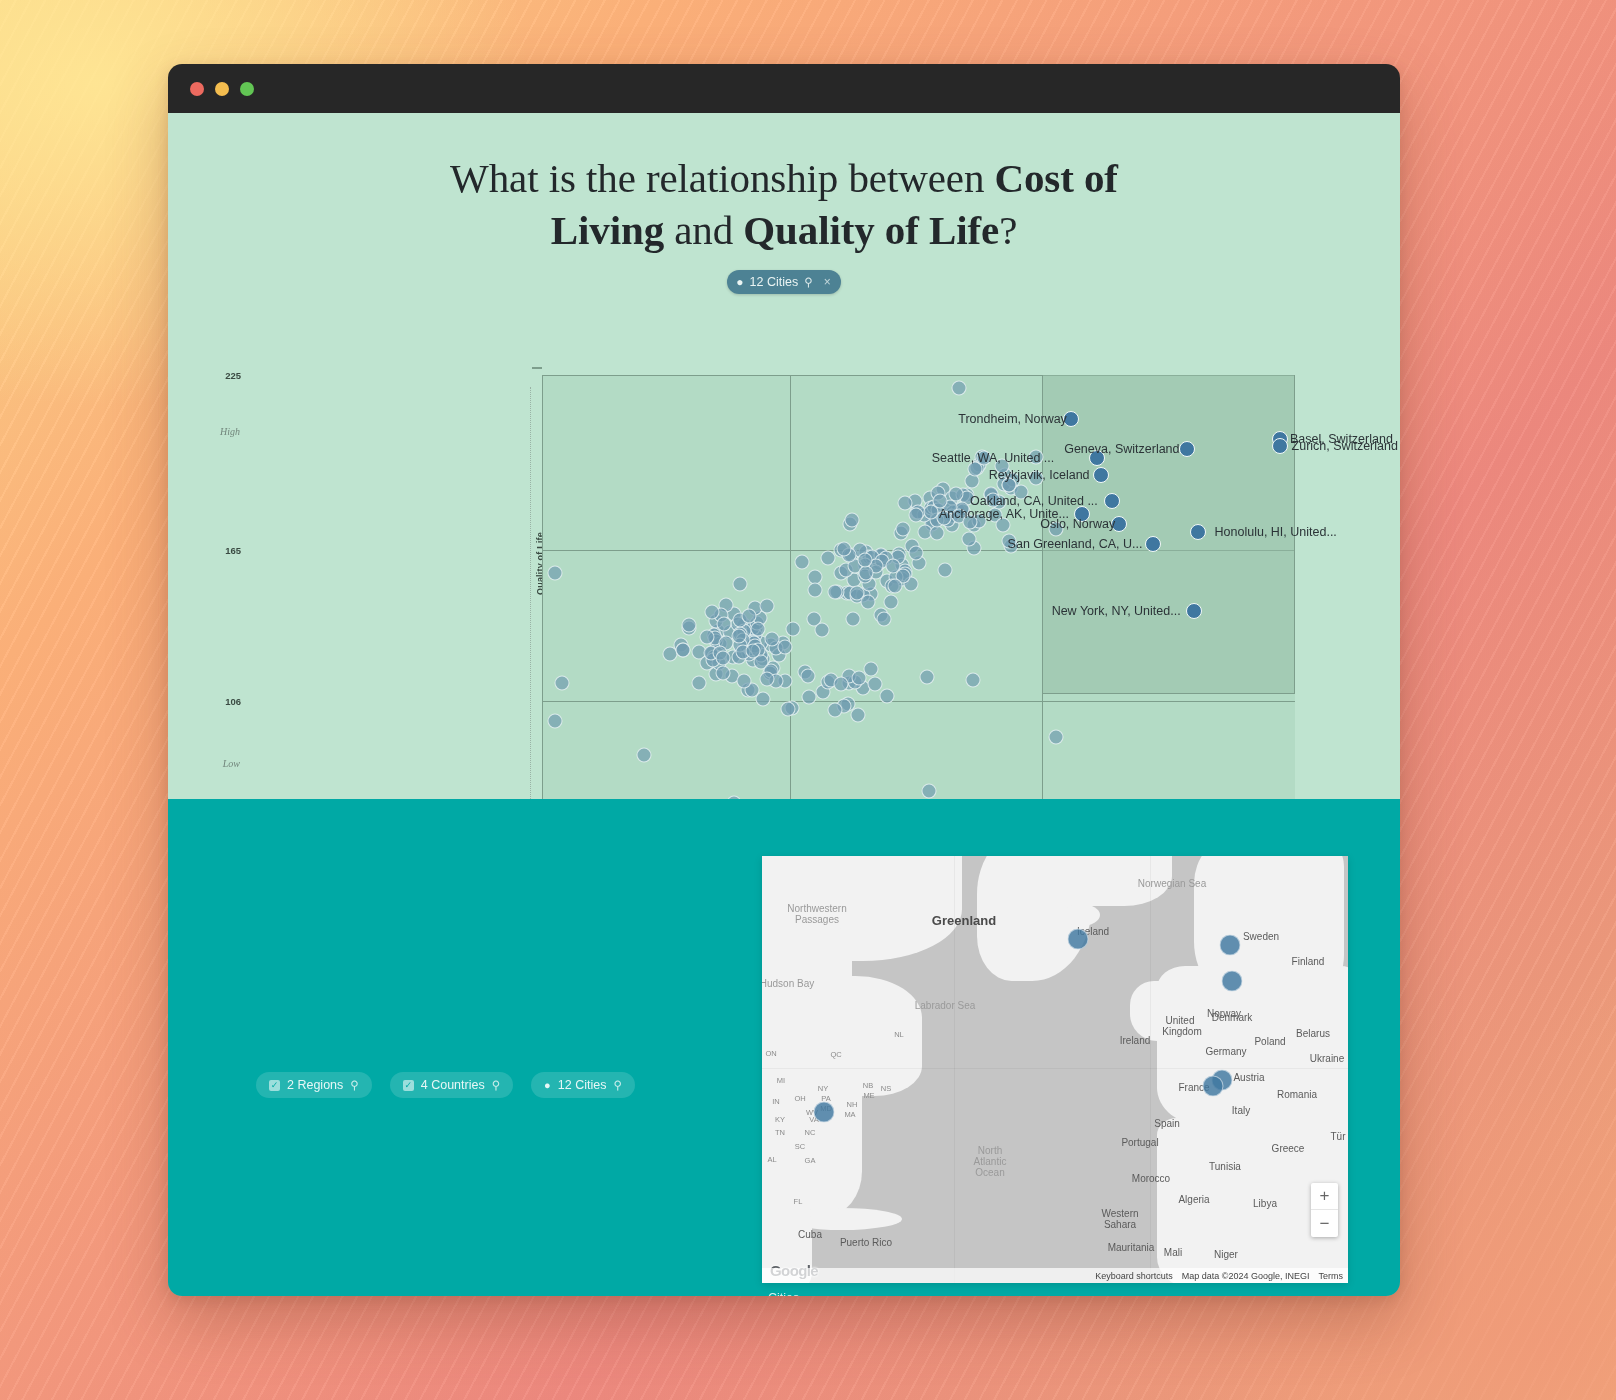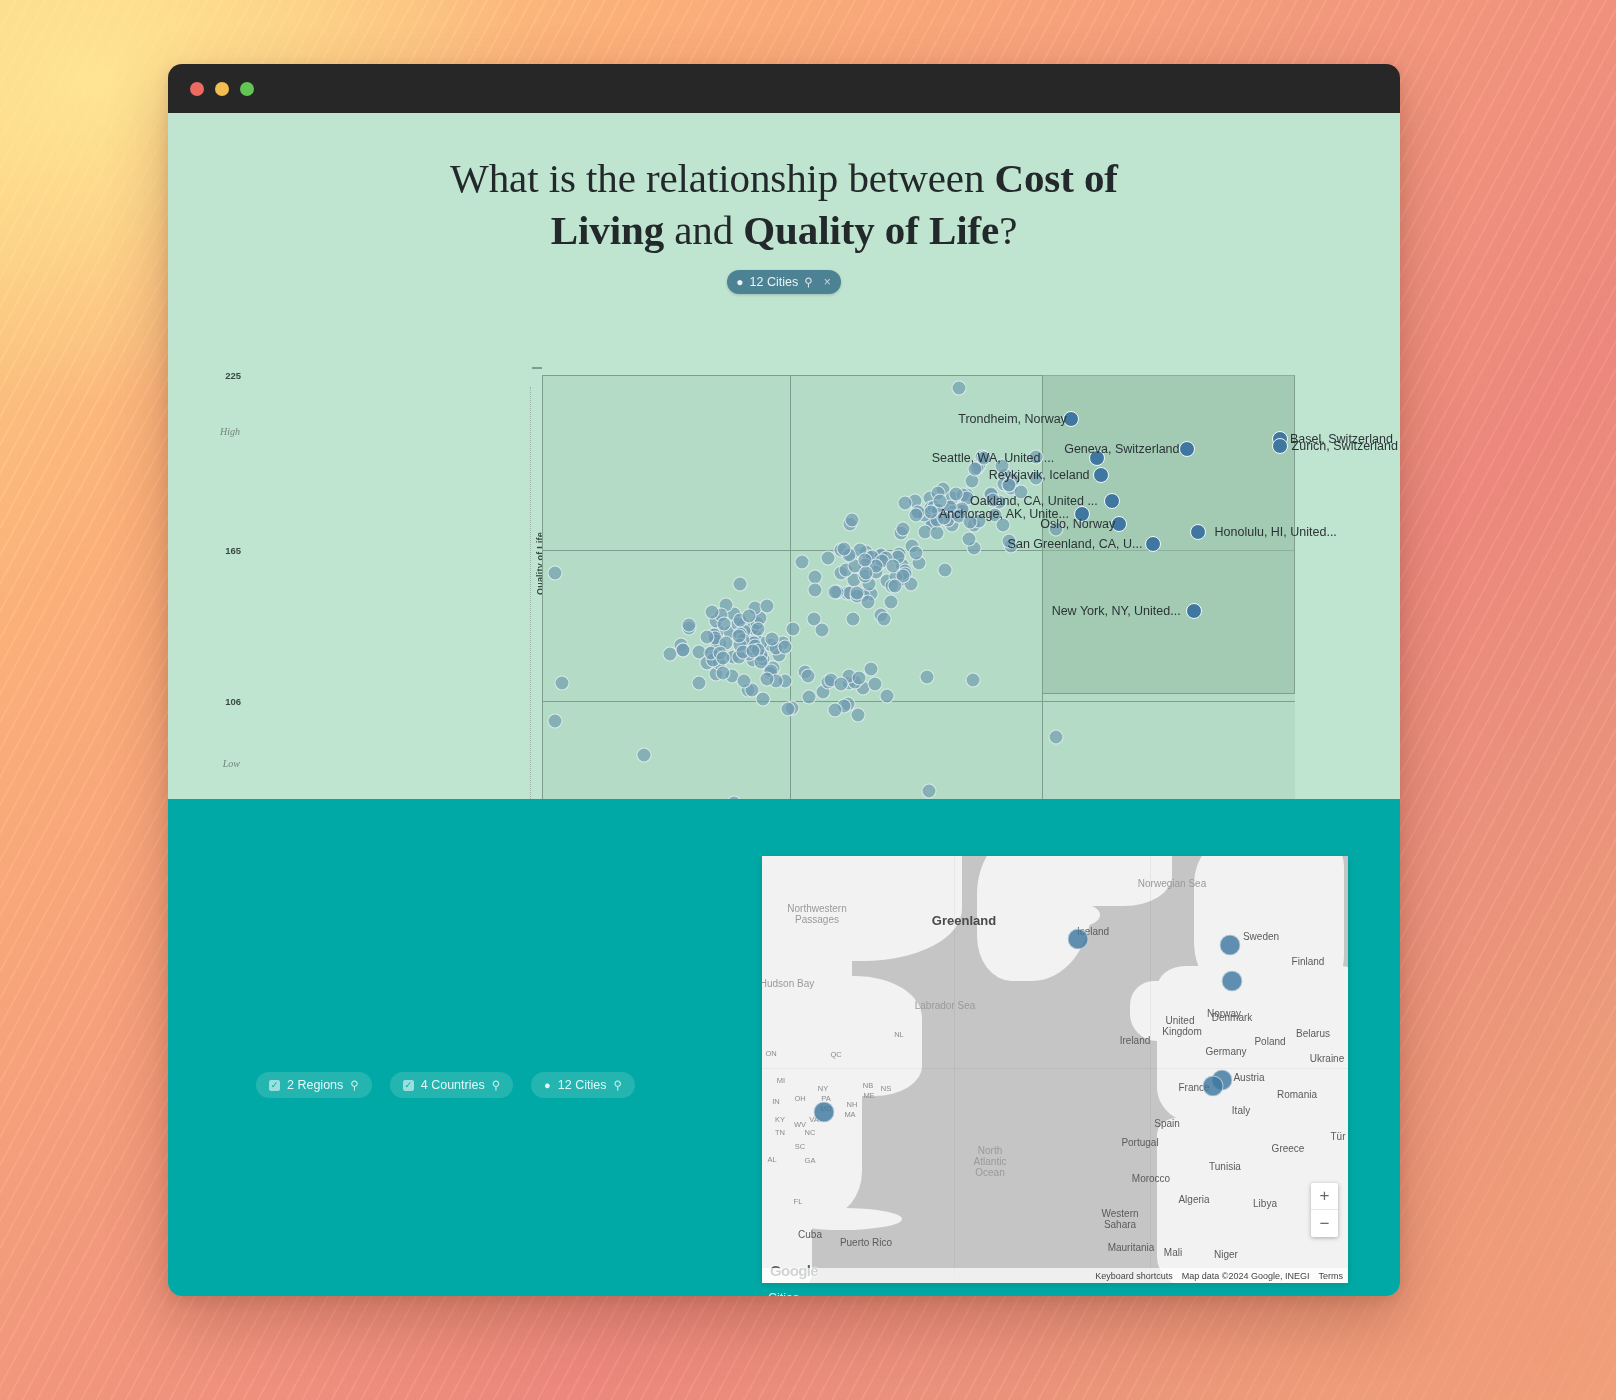--- a/index.html
+++ b/index.html
@@ -695,21 +695,21 @@
           <div class="map-lbl tiny" style="left: 124px; top: 232px;">NS</div>
           <div class="map-lbl tiny" style="left: 19px; top: 224px;">MI</div>
           <div class="map-lbl tiny" style="left: 90px; top: 248px;">NH</div>
           <div class="map-lbl tiny" style="left: 88px; top: 258px;">MA</div>
           <div class="map-lbl tiny" style="left: 64px; top: 242px;">PA</div>
           <div class="map-lbl tiny" style="left: 61px; top: 232px;">NY</div>
           <div class="map-lbl tiny" style="left: 38px; top: 242px;">OH</div>
           <div class="map-lbl tiny" style="left: 14px; top: 245px;">IN</div>
           <div class="map-lbl tiny" style="left: 64px; top: 252px;">MD</div>
           <div class="map-lbl tiny" style="left: 52px; top: 263px;">VA</div>
-          <div class="map-lbl tiny" style="left: 38px; top: 256px; margin-top: 12px;">WV</div>
+          <div class="map-lbl tiny" style="left: 50px; top: 256px;">WV</div>
           <div class="map-lbl tiny" style="left: 18px; top: 263px;">KY</div>
           <div class="map-lbl tiny" style="left: 48px; top: 276px;">NC</div>
           <div class="map-lbl tiny" style="left: 18px; top: 276px;">TN</div>
           <div class="map-lbl tiny" style="left: 38px; top: 290px;">SC</div>
           <div class="map-lbl tiny" style="left: 10px; top: 303px;">AL</div>
           <div class="map-lbl tiny" style="left: 28px; top: 304px; padding-left: 40px;">GA</div>
           <div class="map-lbl tiny" style="left: 36px; top: 345px;">FL</div>
         </div>
       <div id="map-points">
           <div class="mpt" style="left: 316px; top: 83px;"></div>

